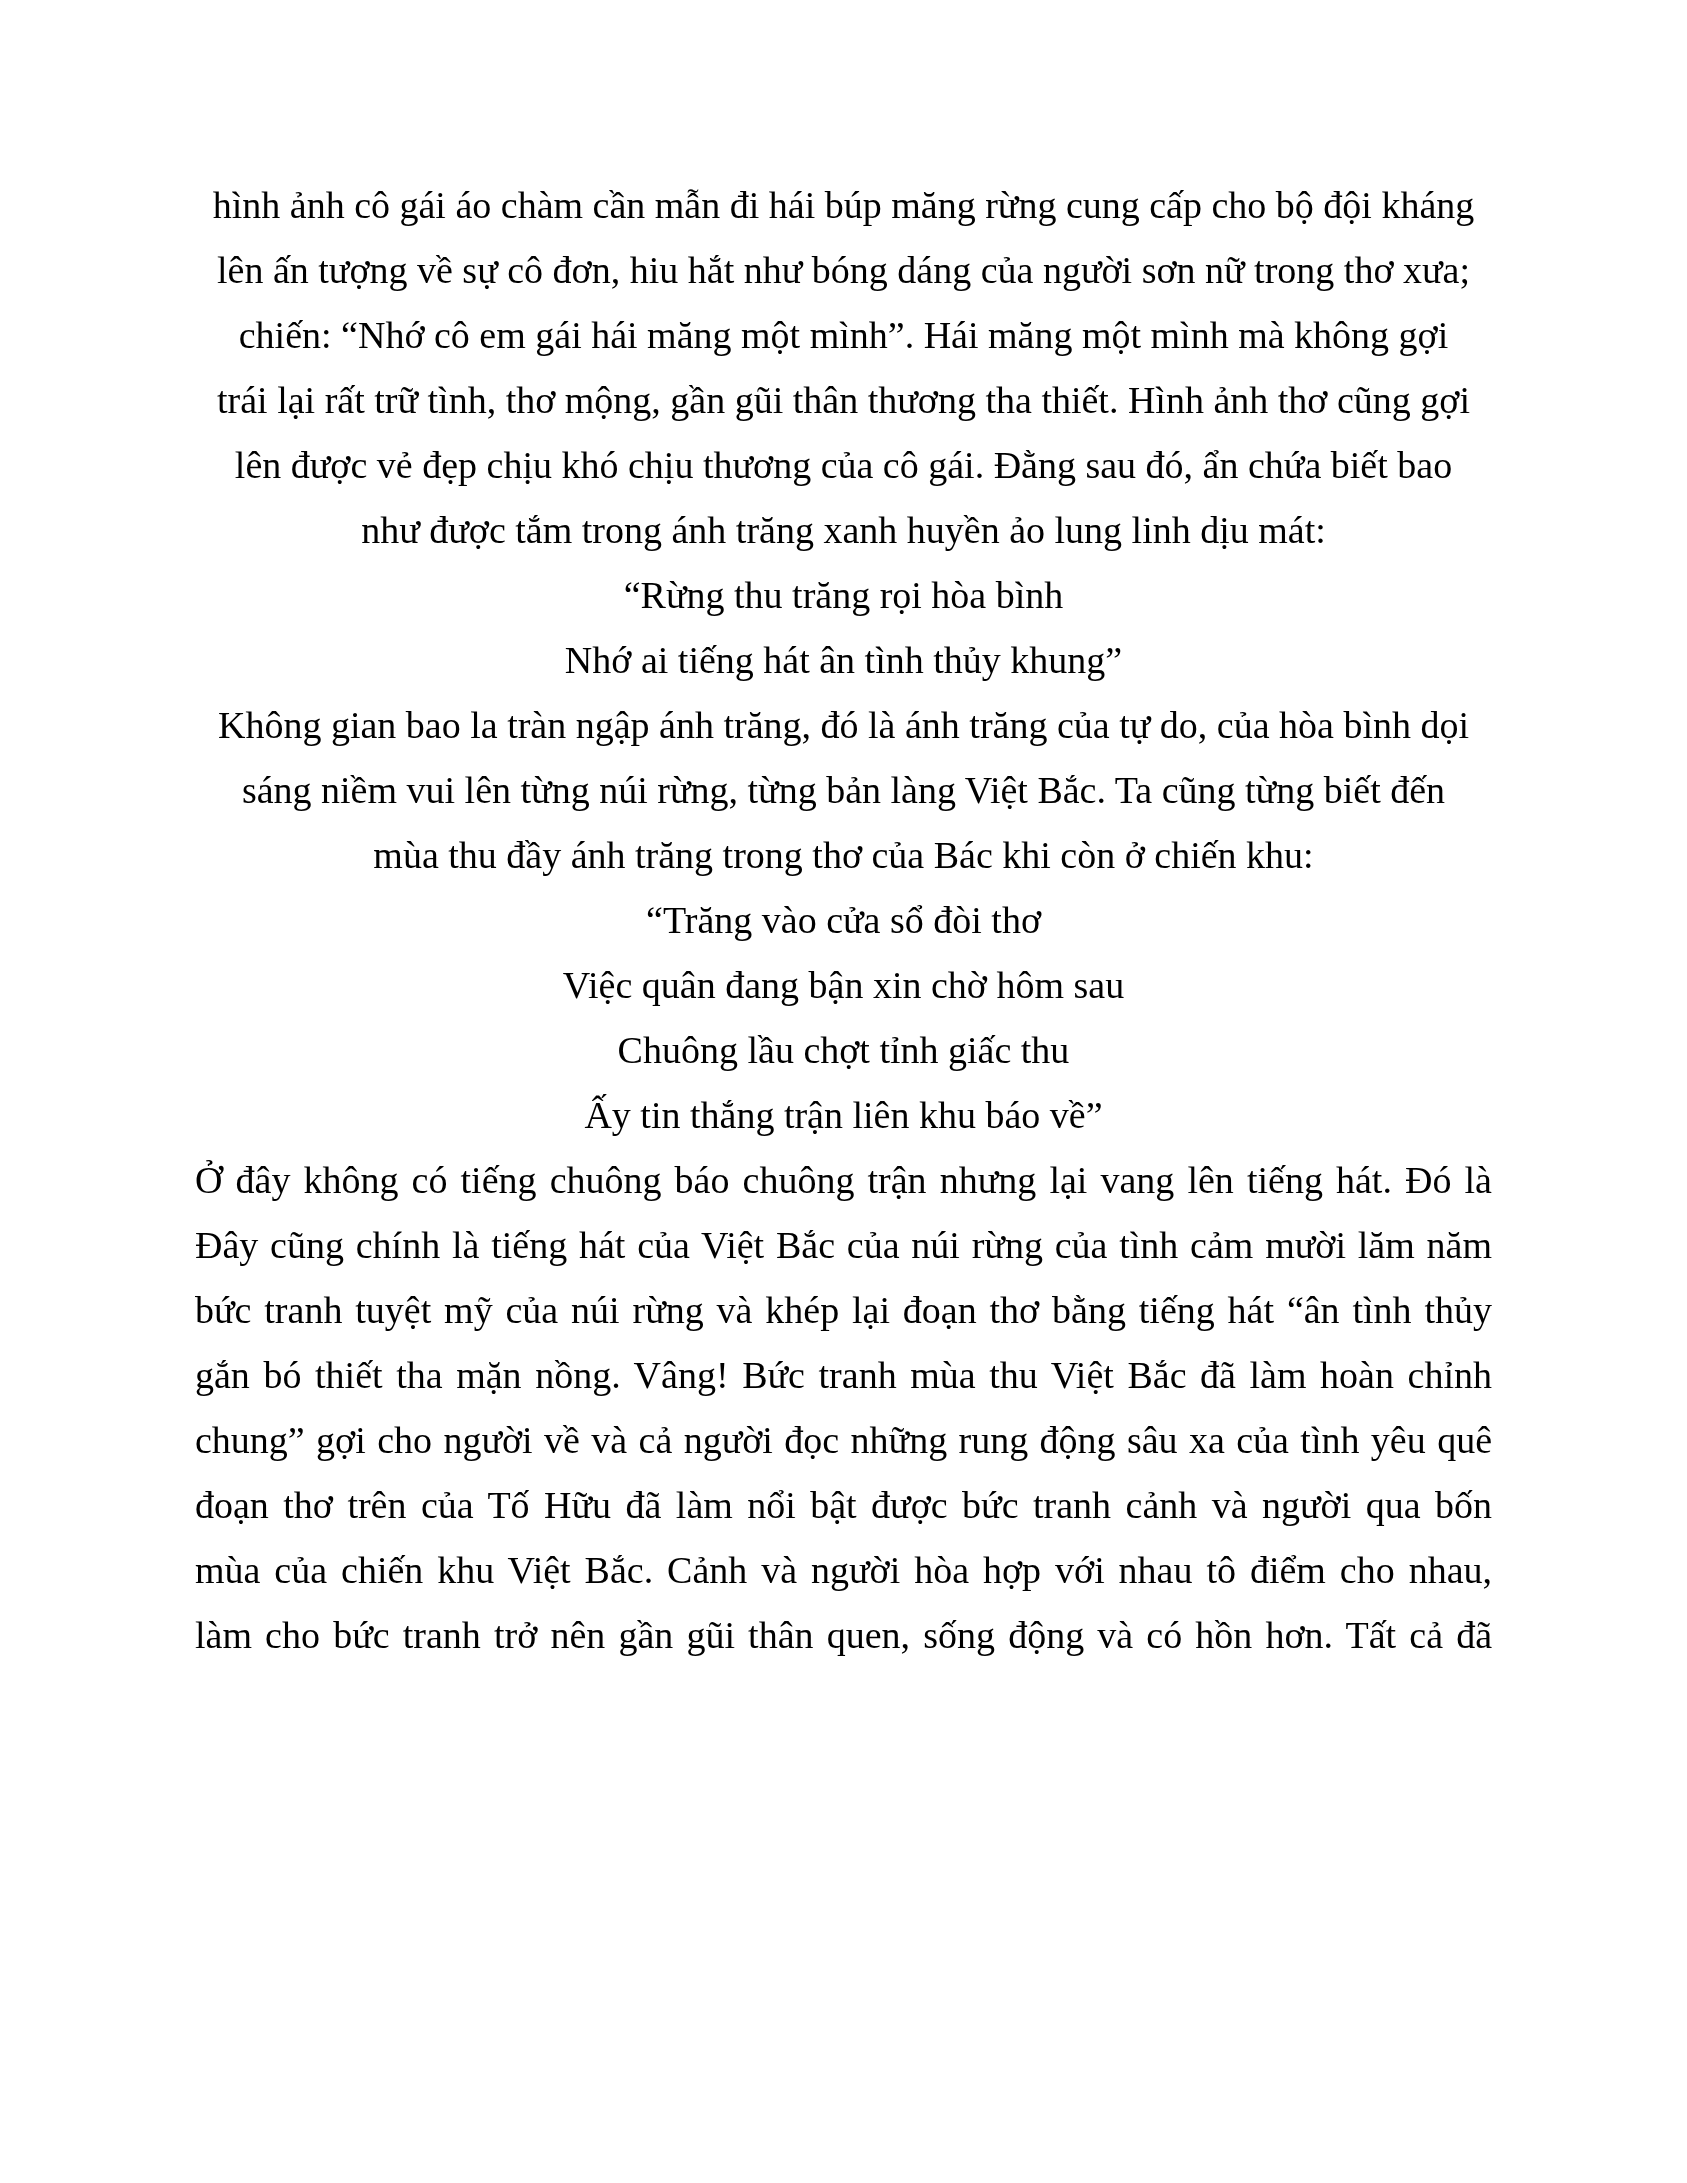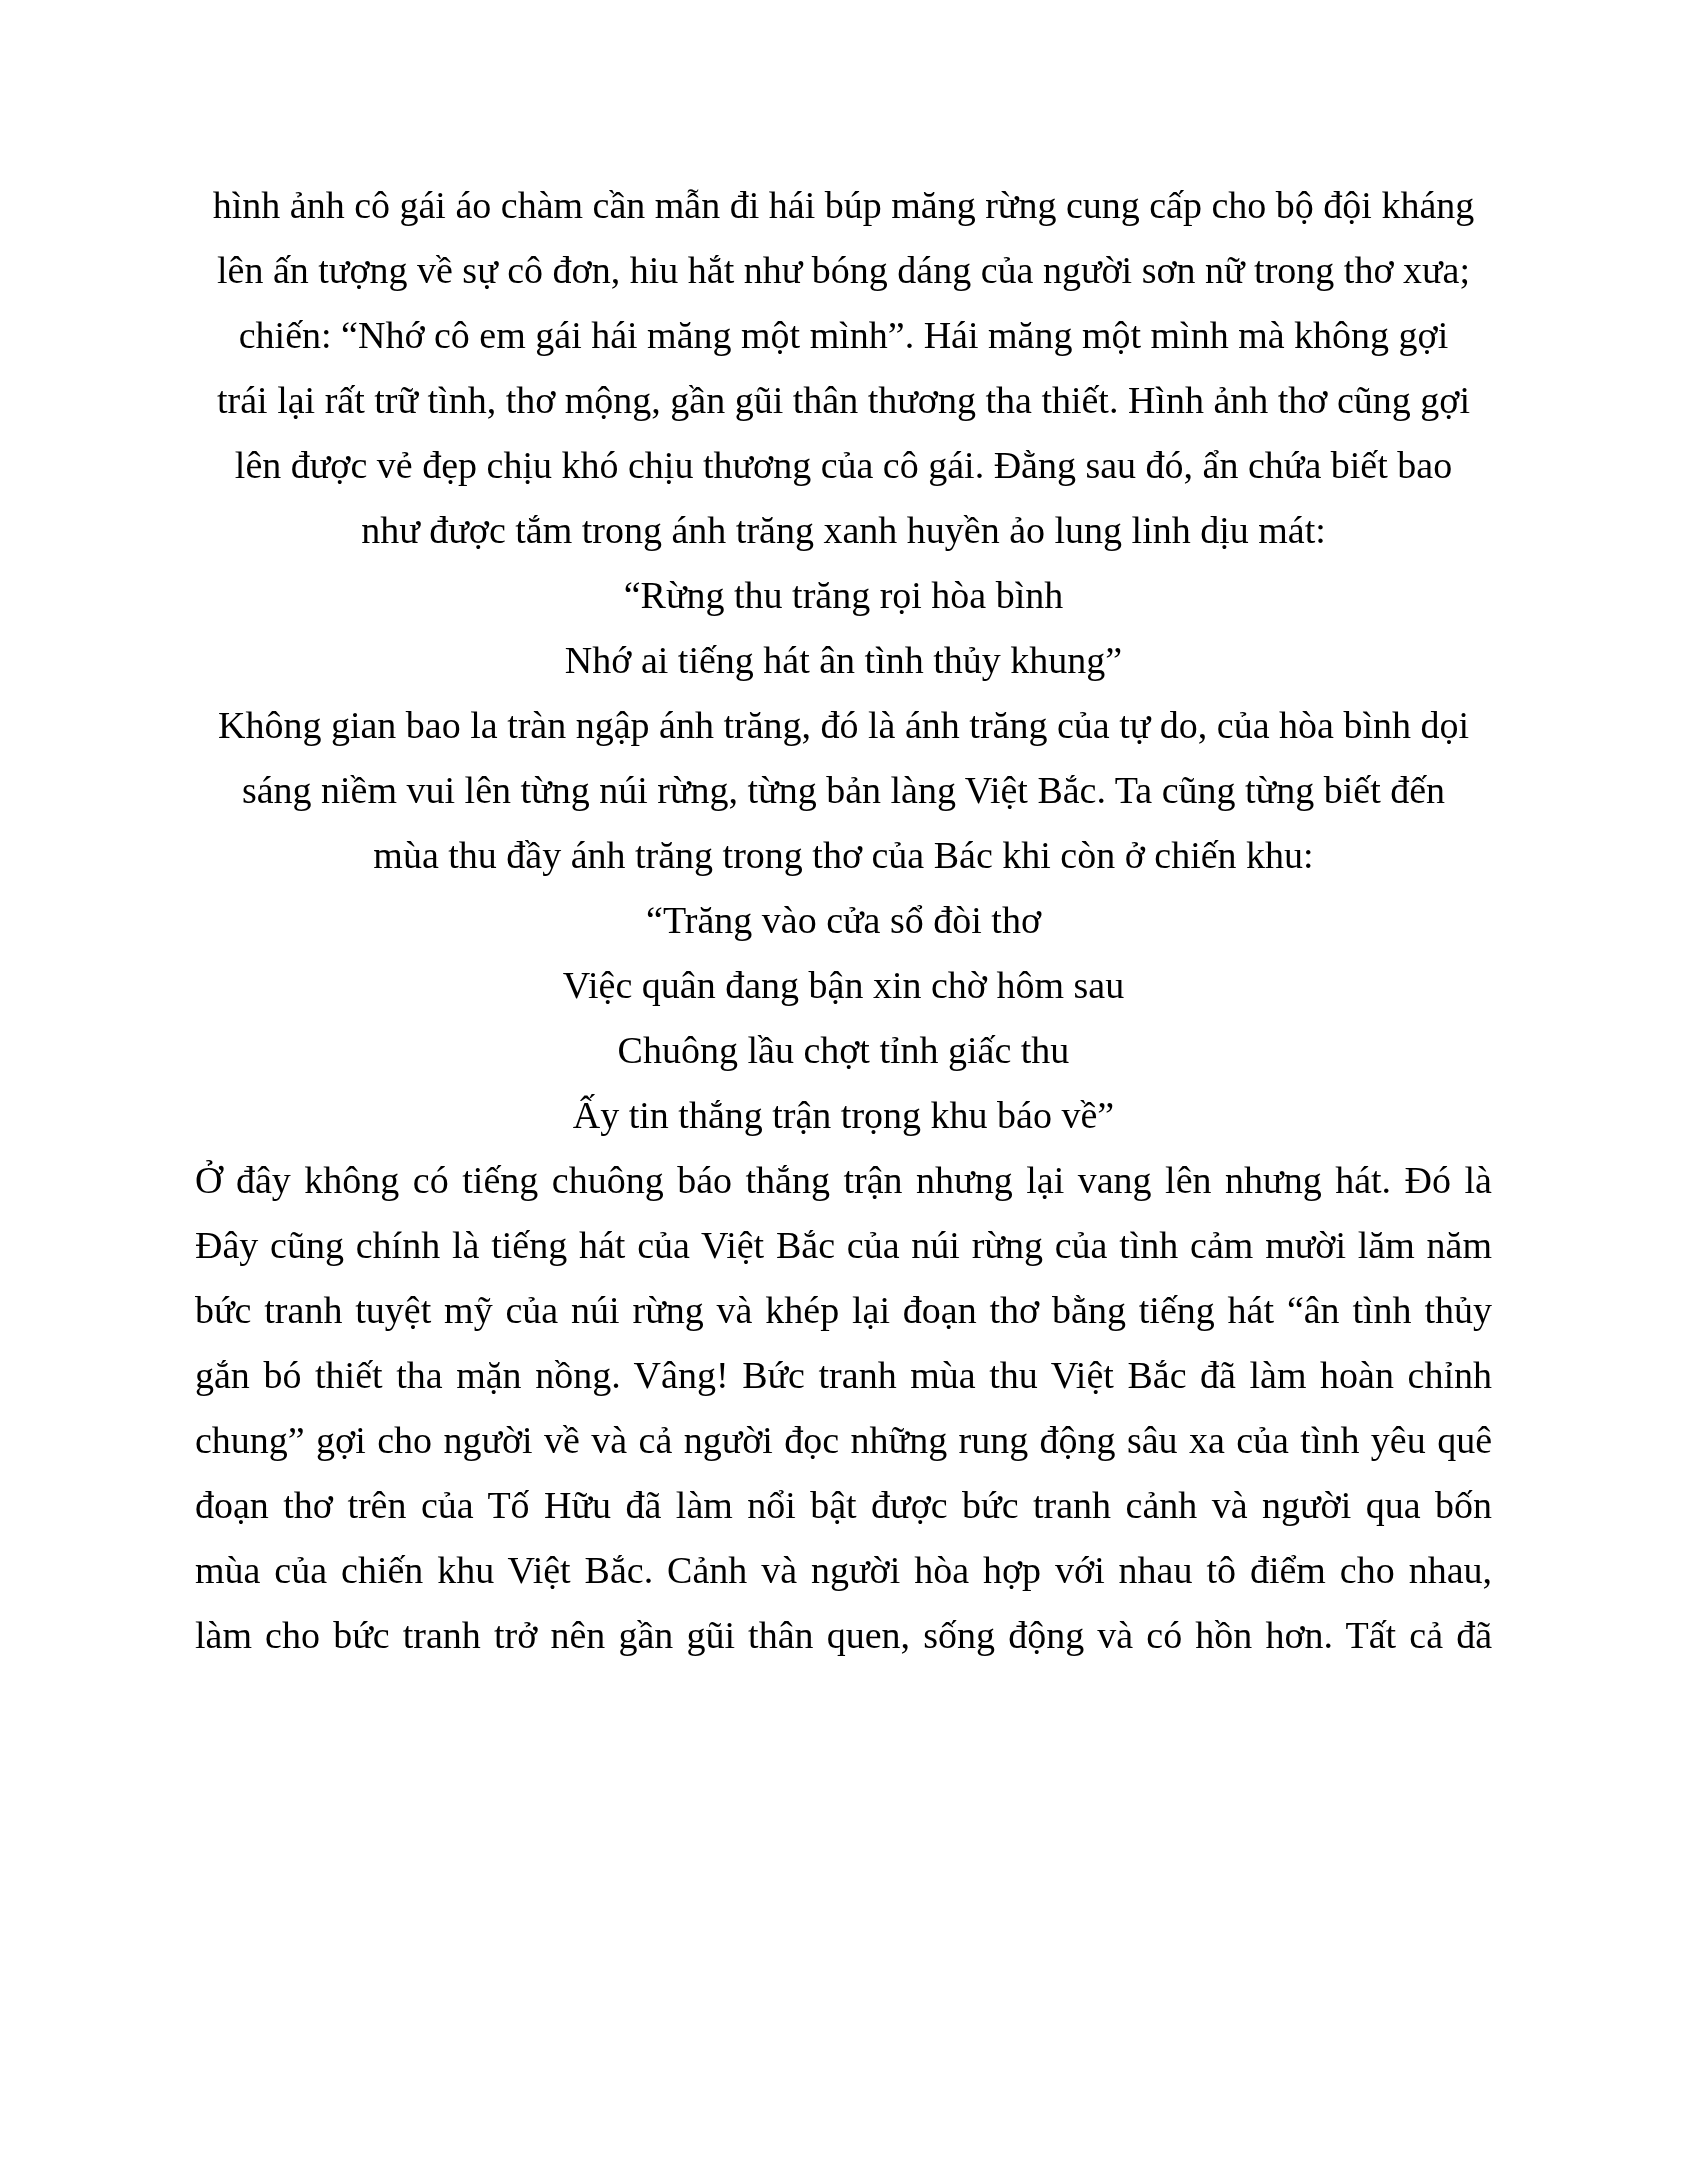--- a/index.html
+++ b/index.html
@@ -58,25 +58,25 @@
   <div class="block">
     <div class="line center">Không gian bao la tràn ngập ánh trăng, đó là ánh trăng của tự do, của hòa bình dọi</div>
     <div class="line center">sáng niềm vui lên từng núi rừng, từng bản làng Việt Bắc. Ta cũng từng biết đến</div>
     <div class="line center">mùa thu đầy ánh trăng trong thơ của Bác khi còn ở chiến khu:</div>
   </div>
 
   <div class="block">
     <div class="line center">“Trăng vào cửa sổ đòi thơ</div>
     <div class="line center">Việc quân đang bận xin chờ hôm sau</div>
     <div class="line center">Chuông lầu chợt tỉnh giấc thu</div>
-    <div class="line center">Ấy tin thắng trận trọng khu báo về”</div>
+    <div class="line center">Ấy tin thắng trận liên khu báo về”</div>
   </div>
 
   <div class="block">
-    <div class="line justify">Ở đây không có tiếng chuông báo thắng trận nhưng lại vang lên nhưng hát. Đó là</div>
+    <div class="line justify">Ở đây không có tiếng chuông báo chuông trận nhưng lại vang lên tiếng hát. Đó là</div>
     <div class="line justify">Đây cũng chính là tiếng hát của Việt Bắc của núi rừng của tình cảm mười lăm năm</div>
     <div class="line justify">bức tranh tuyệt mỹ của núi rừng và khép lại đoạn thơ bằng tiếng hát “ân tình thủy</div>
     <div class="line justify">gắn bó thiết tha mặn nồng. Vâng! Bức tranh mùa thu Việt Bắc đã làm hoàn chỉnh</div>
     <div class="line justify">chung” gợi cho người về và cả người đọc những rung động sâu xa của tình yêu quê</div>
     <div class="line justify">đoạn thơ trên của Tố Hữu đã làm nổi bật được bức tranh cảnh và người qua bốn</div>
     <div class="line justify">mùa của chiến khu Việt Bắc. Cảnh và người hòa hợp với nhau tô điểm cho nhau,</div>
     <div class="line justify">làm cho bức tranh trở nên gần gũi thân quen, sống động và có hồn hơn. Tất cả đã</div>
   </div>
 
 </div>

